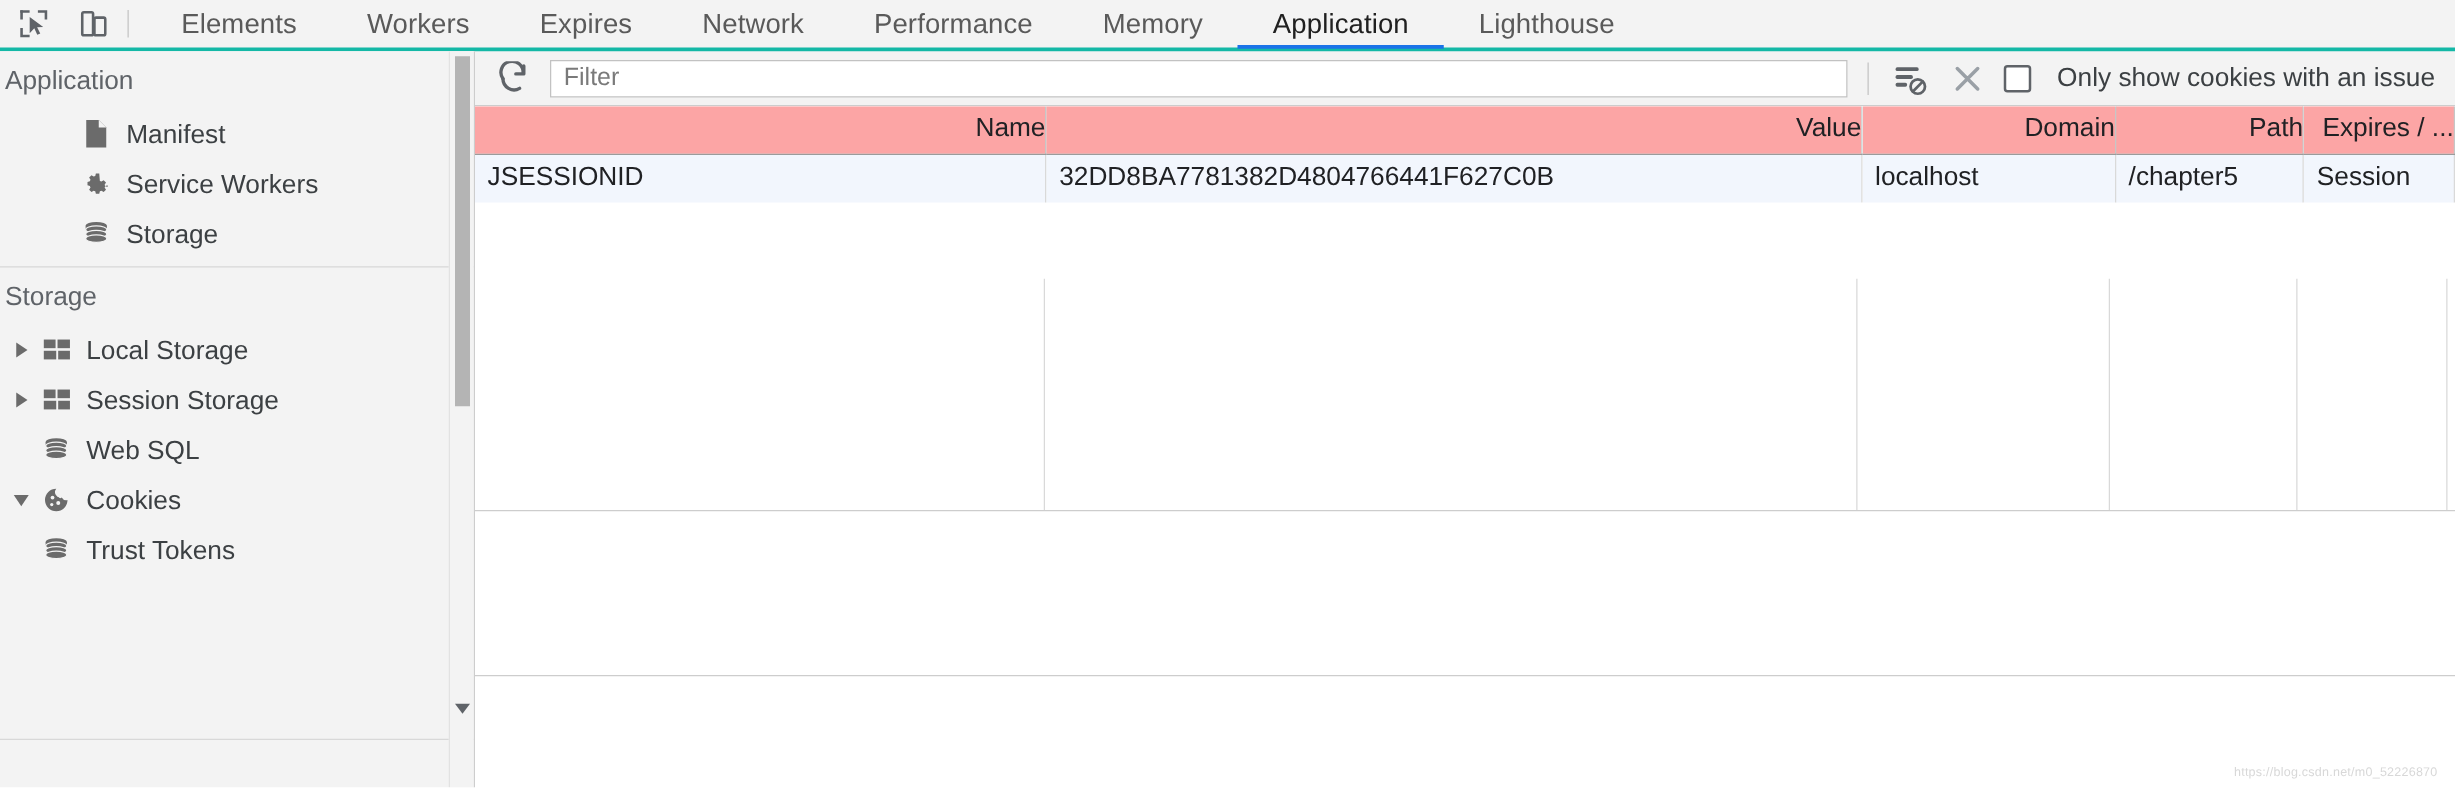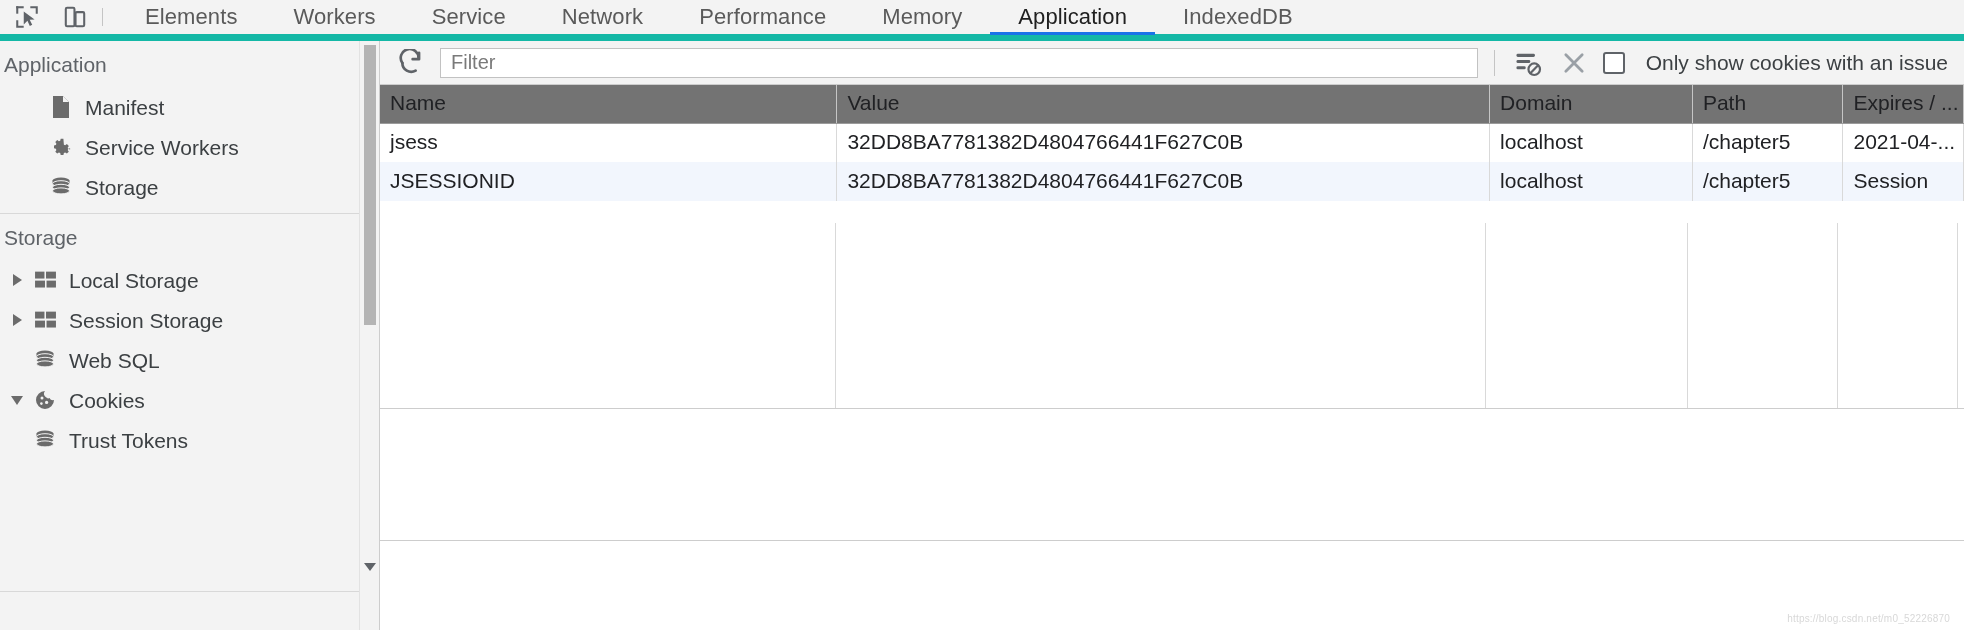--- a/index.html
+++ b/index.html
@@ -10,21 +10,21 @@
     background: #ffffff;
     font-family: "Liberation Sans", sans-serif;
     -webkit-font-smoothing: antialiased;
   }
 
   
   #devtools-tabbar {
     position: relative;
     height: 41px;
     background: #f3f3f3;
-    border-bottom: 7px solid #14b8a6;
+    border-bottom: 3px solid #14b8a6;
     display: flex;
     align-items: stretch;
   }
   .tb-icons {
     display: flex;
     align-items: center;
     padding: 0 6px 0 10px;
     gap: 14px;
   }
   .tb-icon {
@@ -116,21 +116,21 @@
     border-top: 9px solid #6b6b6b;
     border-left: 6px solid transparent;
     border-right: 6px solid transparent;
   }
   .sb-icon {
     width: 30px; flex: 0 0 30px;
     display: flex; align-items: center; justify-content: center;
     margin-right: 9px;
   }
   .sb-label { line-height: 1; }
-  .indent-1 { padding-left: 20px; }
+  .indent-1 { padding-left: 36px; }
 
   
   #sb-scrollbar {
     position: absolute;
     top: 0; right: 0;
     width: 20px; height: 100%;
     background: #f3f3f3;
     border-left: 1px solid #e2e2e2;
   }
   #sb-thumb {
@@ -231,23 +231,23 @@
     overflow: hidden;
     background: #ffffff;
   }
   table.ck {
     width: 100%;
     border-collapse: collapse;
     table-layout: fixed;
     font-size: 21px;
   }
   table.ck th {
-    background: #737373;
+    background: #fca5a5;
     font-weight: normal;
-    text-align: left;
+    text-align: right;
     color: #202124;
     padding: 6px 0 7px 10px;
     height: 38px;
     border-right: 1px solid #c6c6c6;
     border-bottom: 1px solid #9b9b9b;
     white-space: nowrap;
     overflow: hidden;
     text-overflow: ellipsis;
     cursor: pointer;
   }
@@ -325,26 +325,26 @@
       <svg width="26" height="26" viewBox="0 0 24 24">
         <rect x="3.5" y="3.5" width="8" height="17" rx="1.2" fill="none" stroke="#5f6368" stroke-width="1.9"></rect>
         <rect x="12.5" y="7.5" width="8" height="13" rx="1.2" fill="none" stroke="#5f6368" stroke-width="1.9"></rect>
       </svg>
     </div>
   </div>
   <div class="tb-sep"></div>
   <div class="tabs">
     <div class="tab">Elements</div>
     <div class="tab">Workers</div>
-    <div class="tab">Service</div>
+    <div class="tab">Expires</div>
     <div class="tab">Network</div>
     <div class="tab">Performance</div>
     <div class="tab">Memory</div>
     <div class="tab active">Application</div>
-    <div class="tab">IndexedDB</div>
+    <div class="tab">Lighthouse</div>
   </div>
 </div>
 
 <div id="main-split">
 
   <div id="sidebar">
 
     <div class="sb-section-title">Application</div>
 
     <div class="sb-item indent-1">
@@ -521,27 +521,20 @@
         <thead>
           <tr>
             <th>Name</th>
             <th>Value</th>
             <th>Domain</th>
             <th>Path</th>
             <th>Expires / ...</th>
           </tr>
         </thead>
         <tbody>
-          <tr class="ck-row row-even">
-            <td>jsess</td>
-            <td>32DD8BA7781382D4804766441F627C0B</td>
-            <td>localhost</td>
-            <td>/chapter5</td>
-            <td>2021-04-...</td>
-          </tr>
           <tr class="ck-row row-odd">
             <td>JSESSIONID</td>
             <td>32DD8BA7781382D4804766441F627C0B</td>
             <td>localhost</td>
             <td>/chapter5</td>
             <td>Session</td>
           </tr>
         </tbody>
       </table>
 

